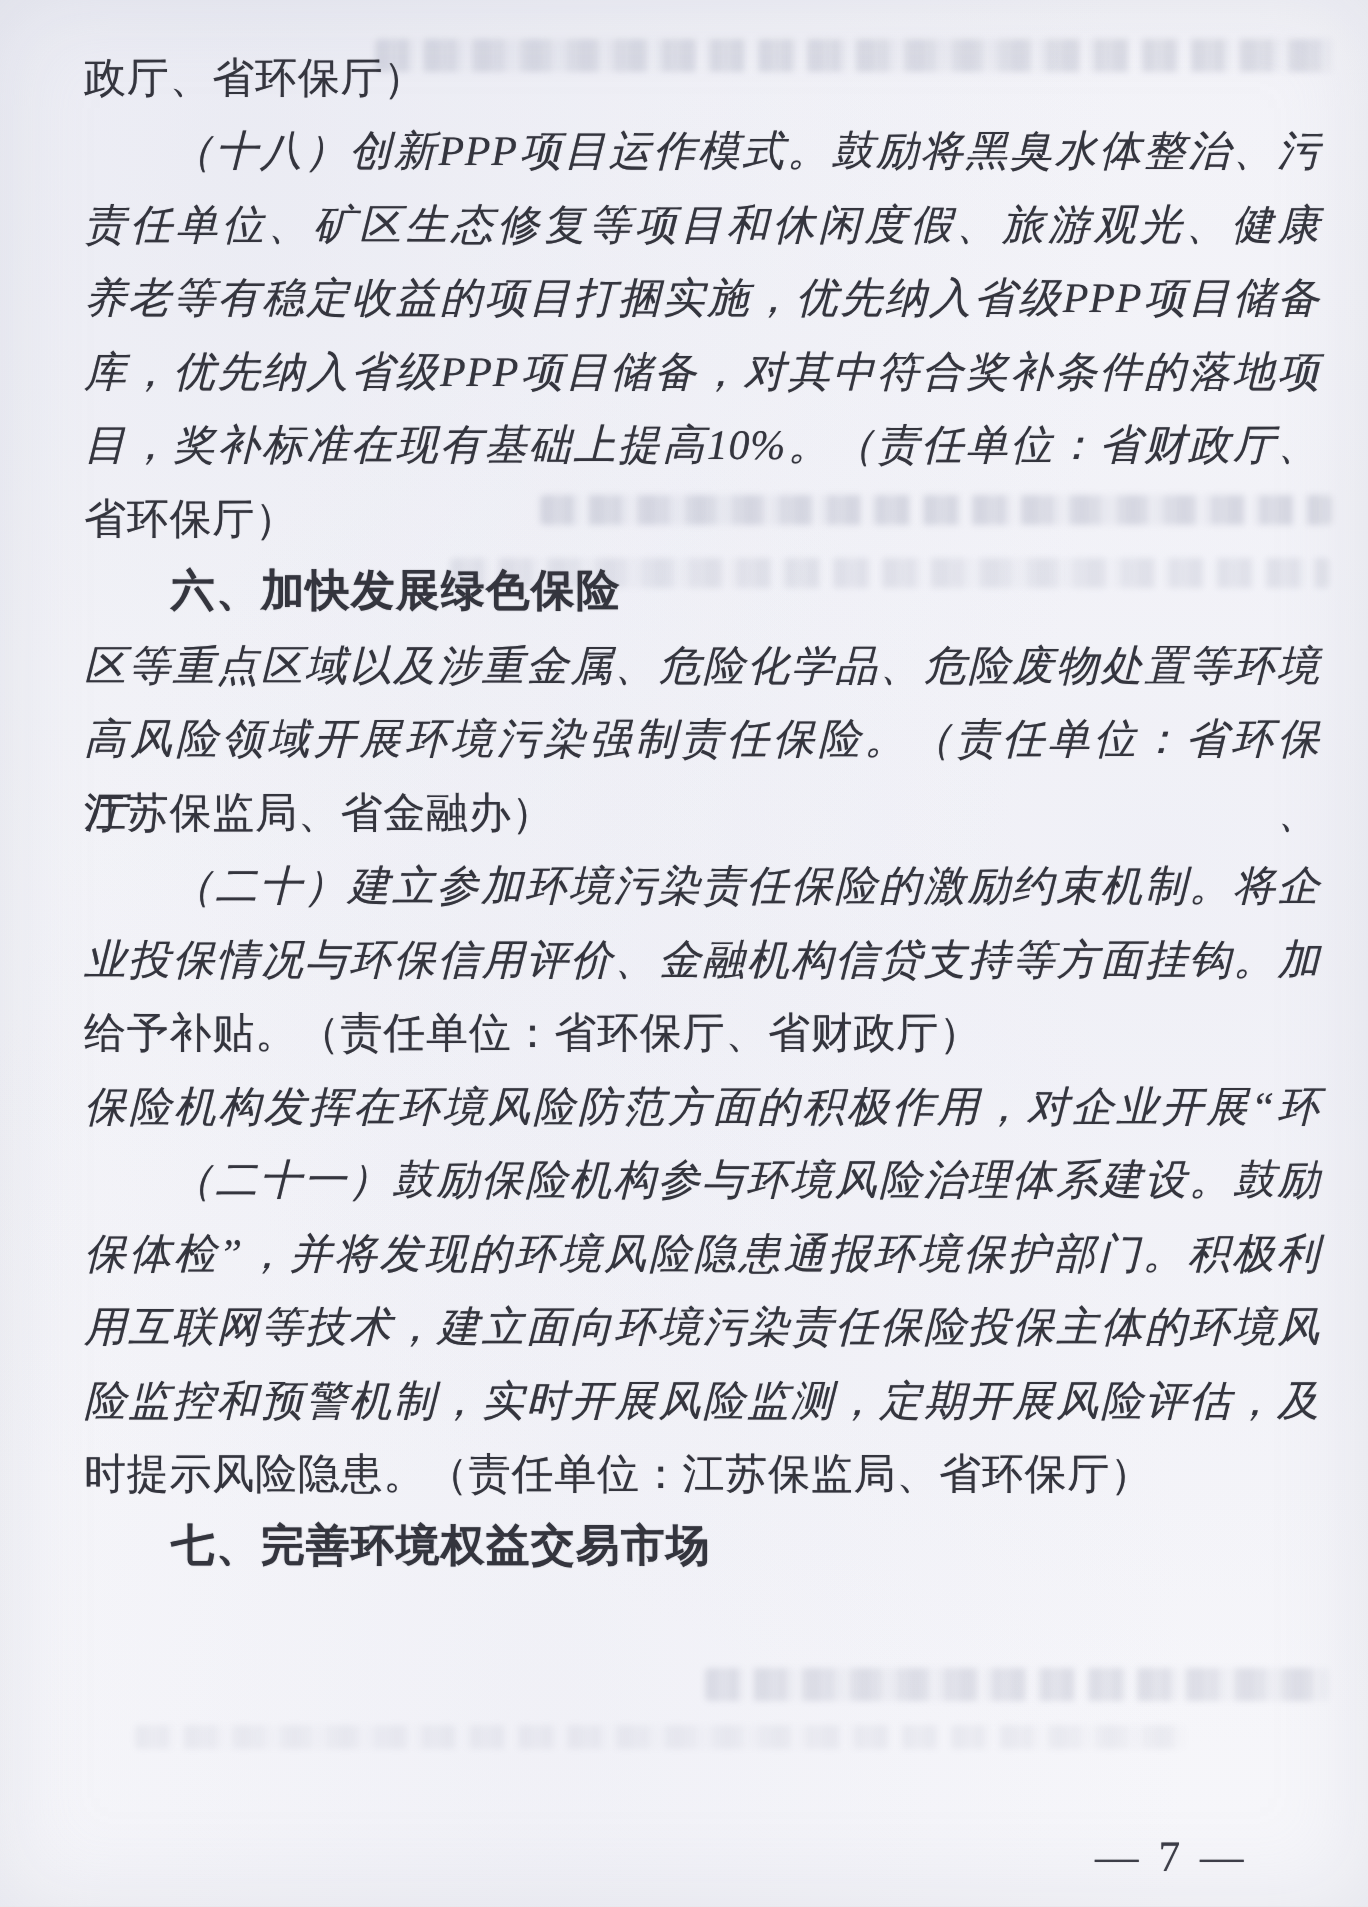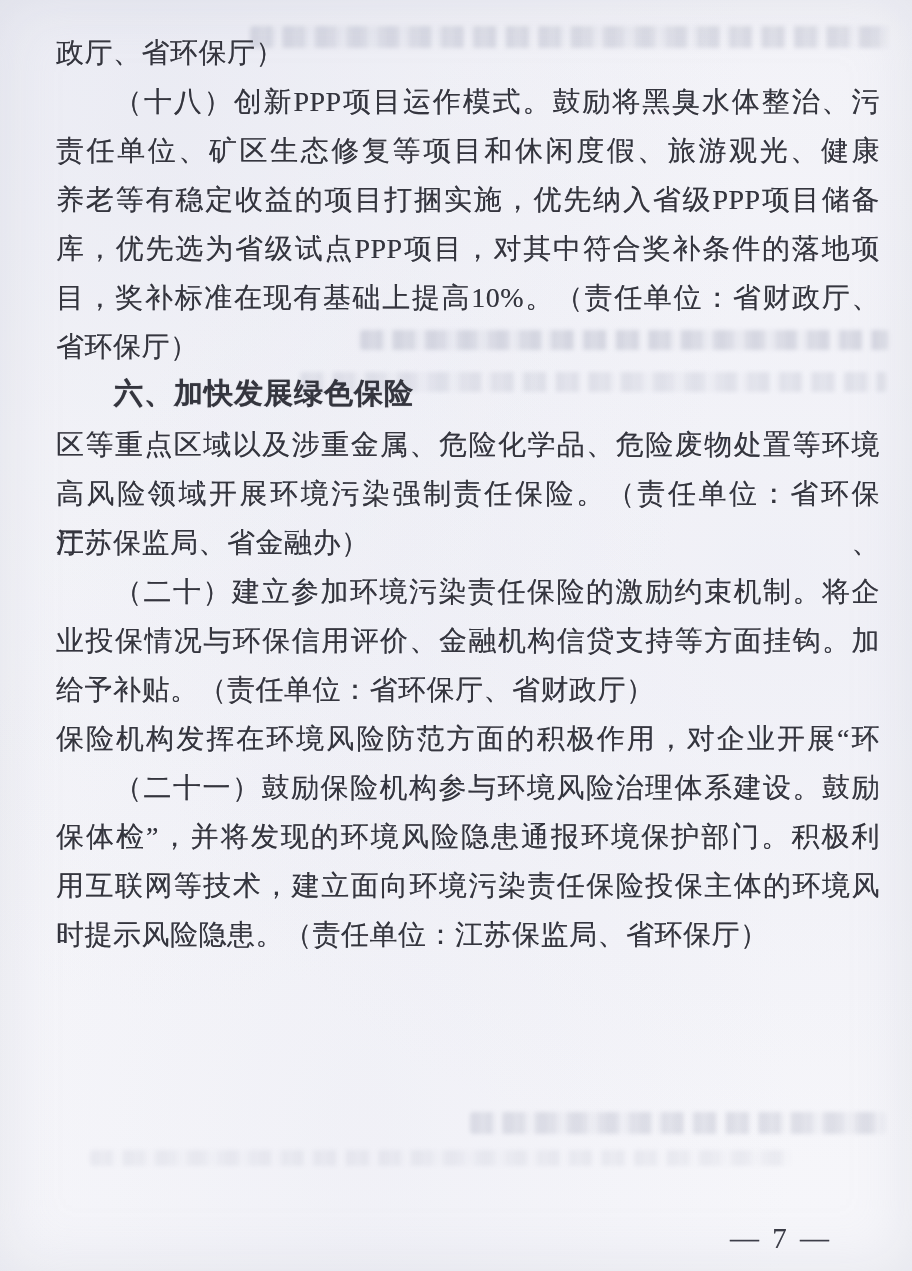--- a/index.html
+++ b/index.html
@@ -40,20 +40,21 @@
     line-height: 49px;
     height: 49px;
     letter-spacing: 0.5px;
     text-align: justify;
     text-justify: inter-ideograph;
     text-shadow: 0 0 0.6px rgba(52,53,62,0.55);
     white-space: normal;
   }
   .line.full {
     text-align-last: justify;
+    font-style: italic;
   }
   .line.indent {
     text-indent: 58px;
   }
   .line.heading {
     font-family: Liberation Mono, monospace;
     font-weight: 700;
     font-size: 29px;
     letter-spacing: 1px;
     text-shadow: 0 0 0.8px rgba(40,41,50,0.6);
@@ -96,32 +97,34 @@
   <div class="ghost g2"></div>
   <div class="ghost g3"></div>
   <div class="ghost g4"></div>
   <div class="ghost g5"></div>
 
   <div class="content">
     <div class="line">政厅、省环保厅）</div>
     <div class="line indent full">（十八）创新PPP项目运作模式。鼓励将黑臭水体整治、污</div>
     <div class="line full">责任单位、矿区生态修复等项目和休闲度假、旅游观光、健康</div>
     <div class="line full">养老等有稳定收益的项目打捆实施，优先纳入省级PPP项目储备</div>
-    <div class="line full">库，优先选为省级试点PPP项目，对其中符合奖补条件的落地项</div>
+    <div class="line full">库，优先纳入省级PPP项目储备，对其中符合奖补条件的落地项</div>
     <div class="line full">目，奖补标准在现有基础上提高10%。（责任单位：省财政厅、</div>
     <div class="line">省环保厅）</div>
     <div class="line indent heading">六、加快发展绿色保险</div>
     <div class="line full">区等重点区域以及涉重金属、危险化学品、危险废物处置等环境</div>
     <div class="line full">高风险领域开展环境污染强制责任保险。（责任单位：省环保厅、</div>
     <div class="line">江苏保监局、省金融办）</div>
     <div class="line indent full">（二十）建立参加环境污染责任保险的激励约束机制。将企</div>
     <div class="line full">业投保情况与环保信用评价、金融机构信贷支持等方面挂钩。加</div>
     <div class="line">给予补贴。（责任单位：省环保厅、省财政厅）</div>
     <div class="line full">保险机构发挥在环境风险防范方面的积极作用，对企业开展“环</div>
     <div class="line indent full">（二十一）鼓励保险机构参与环境风险治理体系建设。鼓励</div>
     <div class="line full">保体检”，并将发现的环境风险隐患通报环境保护部门。积极利</div>
     <div class="line full">用互联网等技术，建立面向环境污染责任保险投保主体的环境风</div>
+    <div class="line full">险监控和预警机制，实时开展风险监测，定期开展风险评估，及</div>
     <div class="line">时提示风险隐患。（责任单位：江苏保监局、省环保厅）</div>
+    <div class="line indent heading">七、完善环境权益交易市场</div>
   </div>
 
   <div class="page-number">— 7 —</div>
 
 </div>
 
 </body></html>

